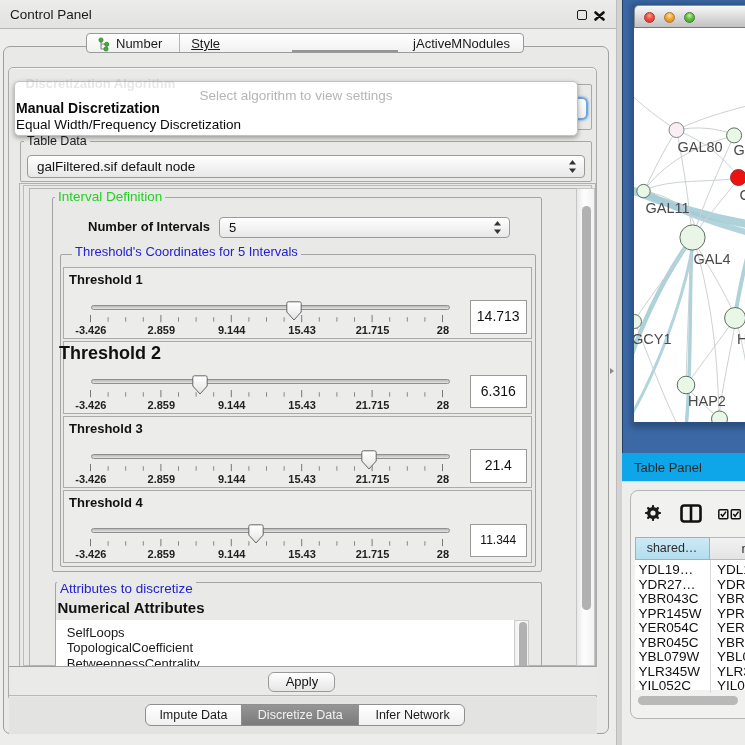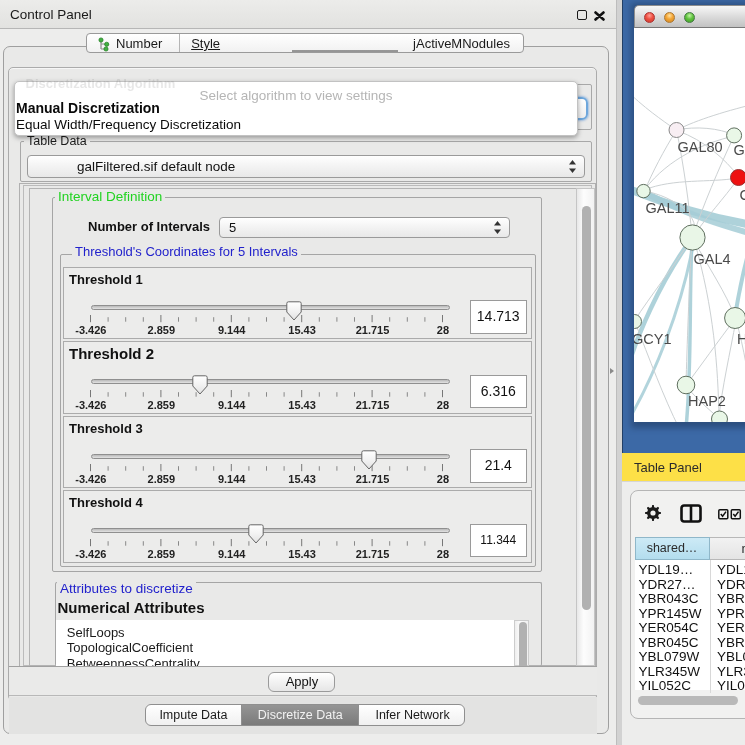--- a/index.html
+++ b/index.html
@@ -25,21 +25,21 @@
   <div class="abs" style="left:8px;top:67px;width:589px;height:634px;background:#e9e9e8;border:1px solid #ababab;border-radius:5px;box-shadow:inset 0 1px 0 #f6f6f6;"></div>
 
   <div class="abs" style="left:19px;top:84px;width:573px;height:46px;border:1px solid #a8a8a8;border-radius:2px;"></div>
 
   <div class="abs" style="left:560px;top:97px;width:27.5px;height:23px;border:2.5px solid #6ea7dc;border-radius:6px;box-shadow:0 0 2px 1px rgba(90,150,220,0.5);background:linear-gradient(#fff,#eee);"></div>
 
   <div class="abs" style="left:19.5px;top:141px;width:572px;height:41px;border:1px solid #a8a8a8;border-radius:2px;"></div>
   <div class="abs" style="left:24px;top:134px;width:66px;height:14px;line-height:14px;font-size:12.5px;color:#1c1c1c;background:#e9e9e8;padding-left:3px;">Table Data</div>
 
   <div class="abs" style="left:27px;top:155px;width:557.5px;height:23px;background:linear-gradient(#ffffff,#f4f4f4 45%,#e8e8e8);border:1px solid #9a9a9a;border-radius:4px;">
-    <div class="abs" style="left:9px;top:0;height:21px;line-height:21px;font-size:13.5px;color:#111;margin-left:40px;">galFiltered.sif default node</div>
+    <div class="abs" style="left:9px;top:0;height:21px;line-height:21px;font-size:13.5px;color:#111;">galFiltered.sif default node</div>
     <svg class="abs" style="right:7px;top:4px;" width="9" height="13" viewBox="0 0 9 13">
         <path d="M4.5 0 L8 4.5 L1 4.5 Z" fill="#333"></path>
         <path d="M4.5 13 L8 8.5 L1 8.5 Z" fill="#333"></path>
       </svg>
   </div>
 
   <div class="abs" style="left:18.5px;top:183px;width:577px;height:512.5px;border:1px solid #b0b0b0;"></div>
 
   <div class="abs" style="left:23px;top:185px;width:569px;height:481px;border:1px solid #bbb;"></div>
   <div class="abs" style="left:28.5px;top:187.5px;width:547px;height:478.5px;border:1px solid #b3b3b3;border-right:none;"></div>
@@ -99,21 +99,21 @@
       <defs>
         <linearGradient id="tg0" x1="0" y1="0" x2="0" y2="1">
           <stop offset="0" stop-color="#ffffff"></stop>
           <stop offset="0.5" stop-color="#f2f2f2"></stop>
           <stop offset="1" stop-color="#e2e2e2"></stop>
         </linearGradient>
       </defs>
     </svg>
   <div class="abs" style="left:470px;top:300.2px;width:56.5px;height:33.4px;background:#fff;border:1px solid #9a9a9a;text-align:center;font-size:14px;line-height:31px;color:#111;">14.713</div>
   <div class="abs" style="left:63.2px;top:341.3px;width:469.3px;height:72.5px;border:1px solid #ababab;background:#ececeb;"></div>
-  <div class="abs" style="left:69px;top:347.0px;height:13px;line-height:13px;font-size:15px;font-weight:bold;color:#111;">Threshold 2</div>
+  <div class="abs" style="left:59px;top:347.0px;height:13px;line-height:13px;font-size:18px;font-weight:bold;color:#111;">Threshold 2</div>
   <div class="abs" style="left:90.5px;top:379.3px;width:359.5px;height:5px;border:1px solid #8f8f8f;border-radius:3px;background:linear-gradient(#b9b9b9,#e3e3e3);"></div>
   <svg class="abs" style="left:90.4px;top:389.8px;" width="354" height="8" viewBox="0 0 354 8">
       <line x1="0.5" y1="0" x2="0.5" y2="7.2" stroke="#777" stroke-width="1"></line>
       <line x1="18.1" y1="2.2" x2="18.1" y2="6.7" stroke="#888" stroke-width="1"></line>
       <line x1="35.7" y1="2.2" x2="35.7" y2="6.7" stroke="#888" stroke-width="1"></line>
       <line x1="53.300000000000004" y1="2.2" x2="53.300000000000004" y2="6.7" stroke="#888" stroke-width="1"></line>
       <line x1="70.9" y1="0" x2="70.9" y2="7.2" stroke="#777" stroke-width="1"></line>
       <line x1="88.5" y1="2.2" x2="88.5" y2="6.7" stroke="#888" stroke-width="1"></line>
       <line x1="106.10000000000001" y1="2.2" x2="106.10000000000001" y2="6.7" stroke="#888" stroke-width="1"></line>
       <line x1="123.70000000000002" y1="2.2" x2="123.70000000000002" y2="6.7" stroke="#888" stroke-width="1"></line>
@@ -336,21 +336,21 @@
       <text x="105.5" y="172" font-family="Liberation Sans, sans-serif" font-size="14.5" fill="#4a4a4a">C</text>
       <text x="11.5" y="185" font-family="Liberation Sans, sans-serif" font-size="14.5" fill="#4a4a4a">GAL11</text>
       <text x="59.5" y="235.5" font-family="Liberation Sans, sans-serif" font-size="14.5" fill="#4a4a4a">GAL4</text>
       <text x="-2" y="316" font-family="Liberation Sans, sans-serif" font-size="14.5" fill="#4a4a4a">GCY1</text>
       <text x="103" y="316" font-family="Liberation Sans, sans-serif" font-size="14.5" fill="#4a4a4a">H</text>
       <text x="54" y="378" font-family="Liberation Sans, sans-serif" font-size="14.5" fill="#4a4a4a">HAP2</text>
     </svg>
   </div>
 </div>
 
-<div class="abs" style="left:622px;top:452.5px;width:123px;height:29.5px;background:#fde047;border-bottom:1px solid #d5d5d5;">
+<div class="abs" style="left:622px;top:452.5px;width:123px;height:29.5px;background:#0ea5e9;border-bottom:1px solid #d5d5d5;">
   <div class="abs" style="left:12px;top:0;height:29px;line-height:29px;font-size:13px;color:#2b2b2b;">Table Panel</div>
 </div>
 <div class="abs" style="left:622px;top:482px;width:123px;height:263px;background:#ededec;"></div>
 
 <div class="abs" style="left:629.5px;top:490px;width:130px;height:228.5px;background:#f1f1f0;border:1px solid #b5b5b5;border-radius:8px 0 0 8px;overflow:hidden;">
 
   <svg class="abs" style="left:13.5px;top:13px;" width="18" height="18" viewBox="0 0 18 18">
     <g fill="#1a1a1a">
         <path d="M9 1.2 L10.6 1.2 L11 3.4 A6 6 0 0 1 12.9 4.2 L14.8 3 L16 4.2 L14.8 6.1 A6 6 0 0 1 15.6 8 L17.8 8.4 L17.8 10 L15.6 10.4 A6 6 0 0 1 14.8 12.3 L16 14.2 L14.8 15.4 L12.9 14.2 A6 6 0 0 1 11 15 L10.6 17.2 L9 17.2 L8.6 15 A6 6 0 0 1 6.7 14.2 L4.8 15.4 L3.6 14.2 L4.8 12.3 A6 6 0 0 1 4 10.4 L1.8 10 L1.8 8.4 L4 8 A6 6 0 0 1 4.8 6.1 L3.6 4.2 L4.8 3 L6.7 4.2 A6 6 0 0 1 8.6 3.4 Z" transform="translate(-0.8,-0.2)"></path>
         <circle cx="9" cy="9" r="2.6" fill="#f1f1f0"></circle>

